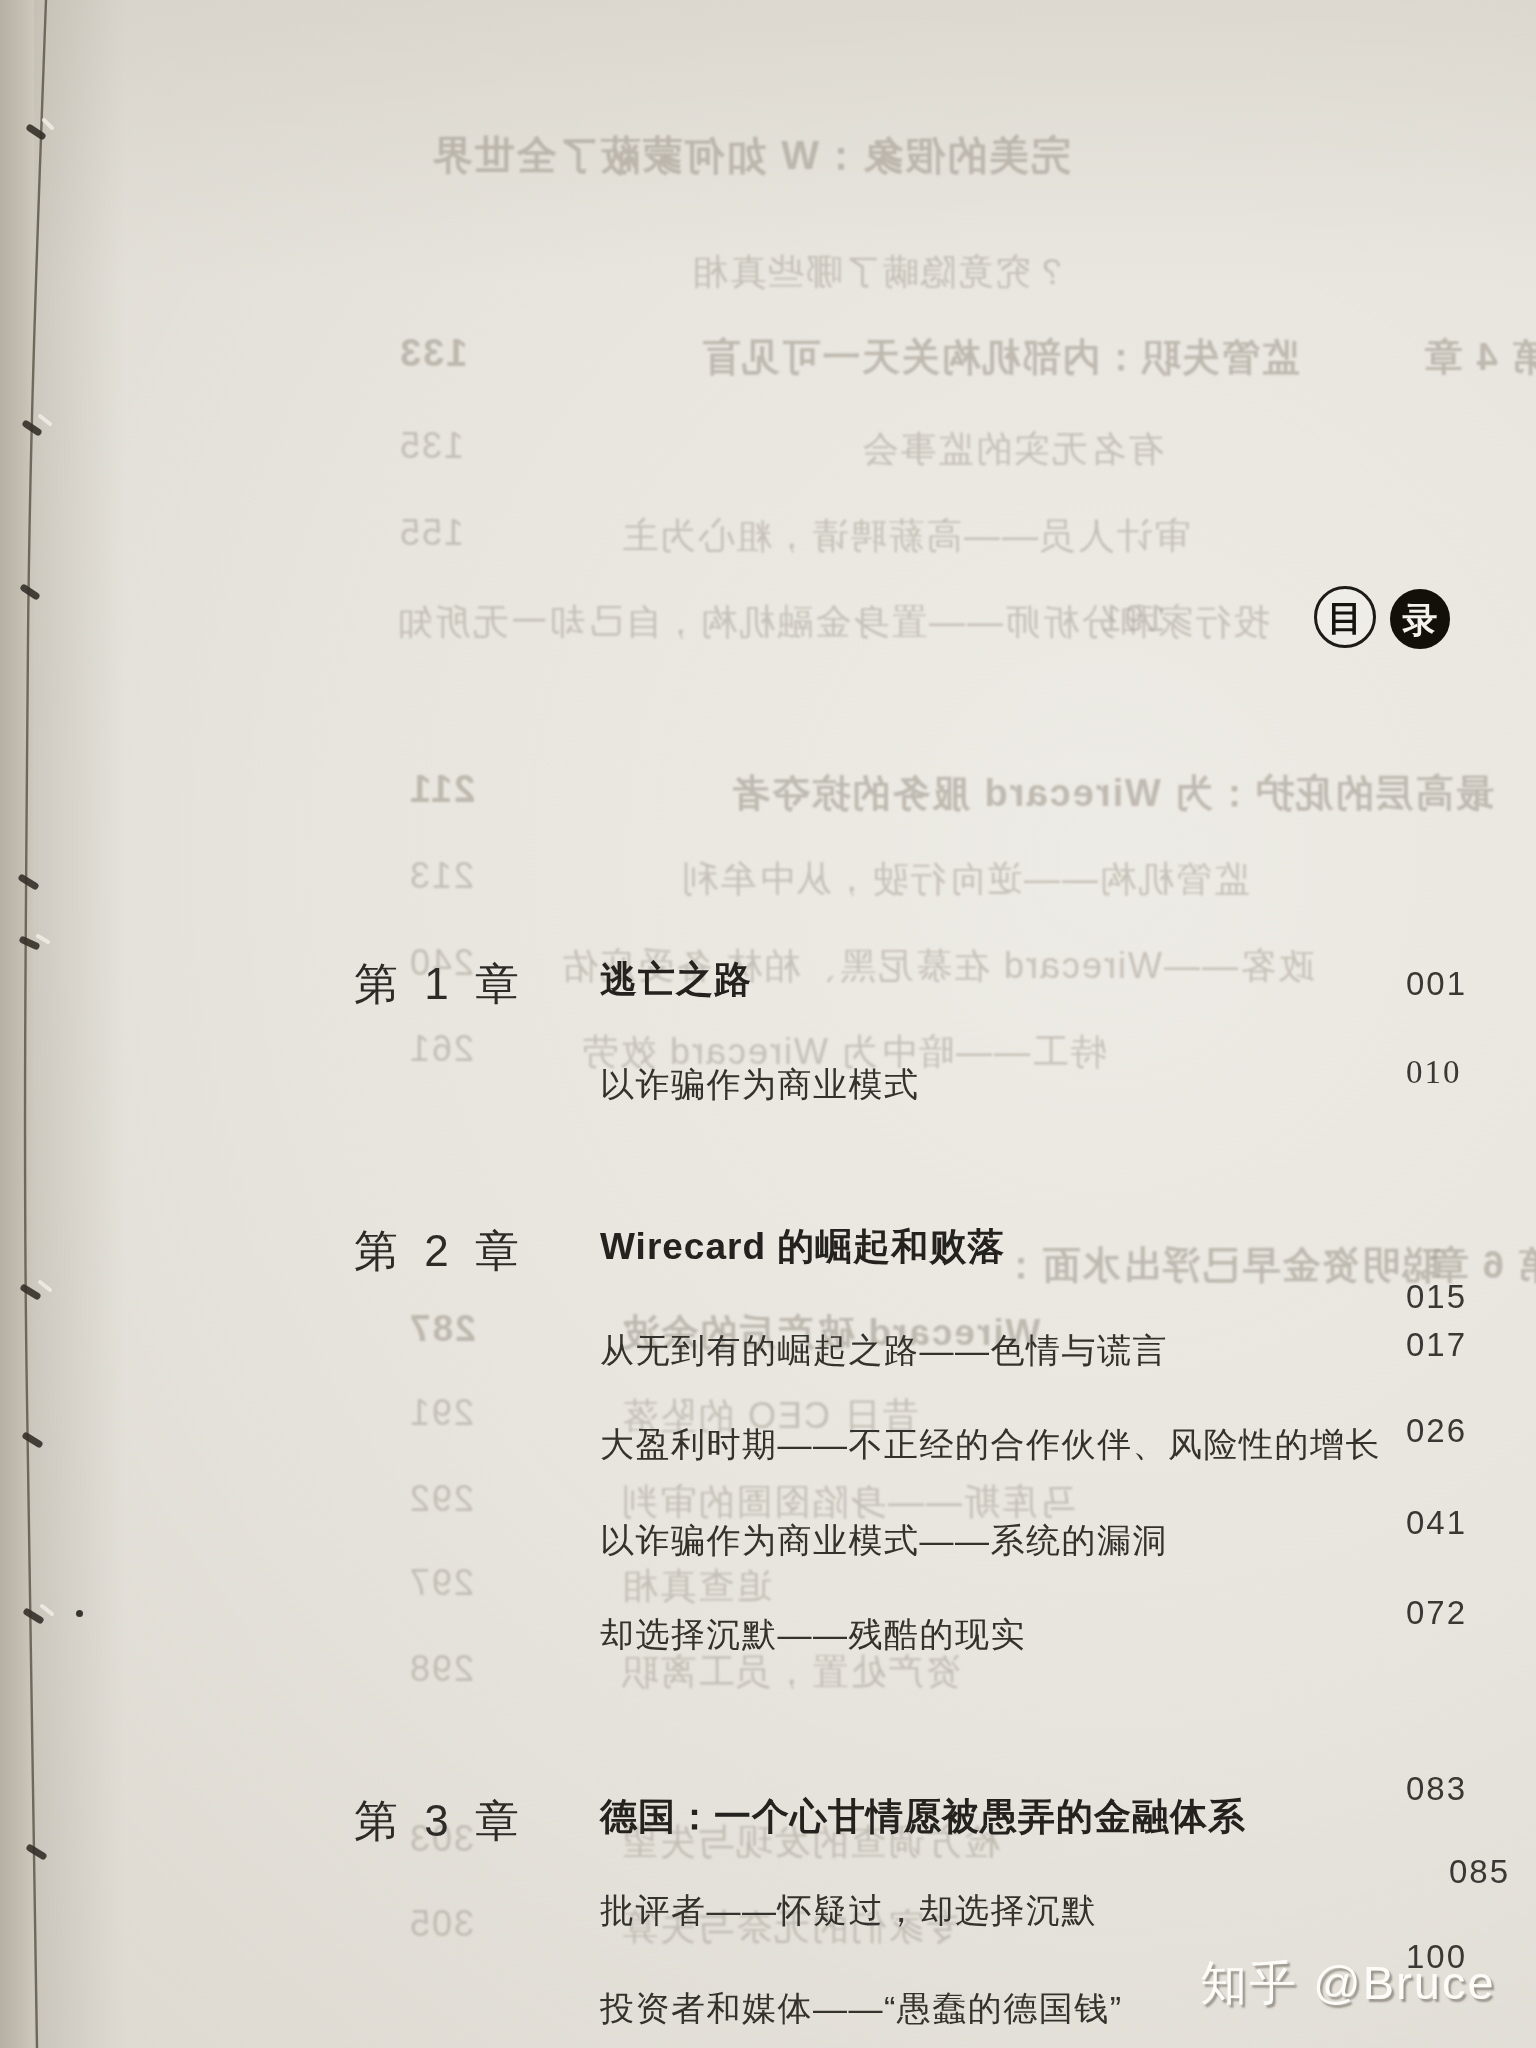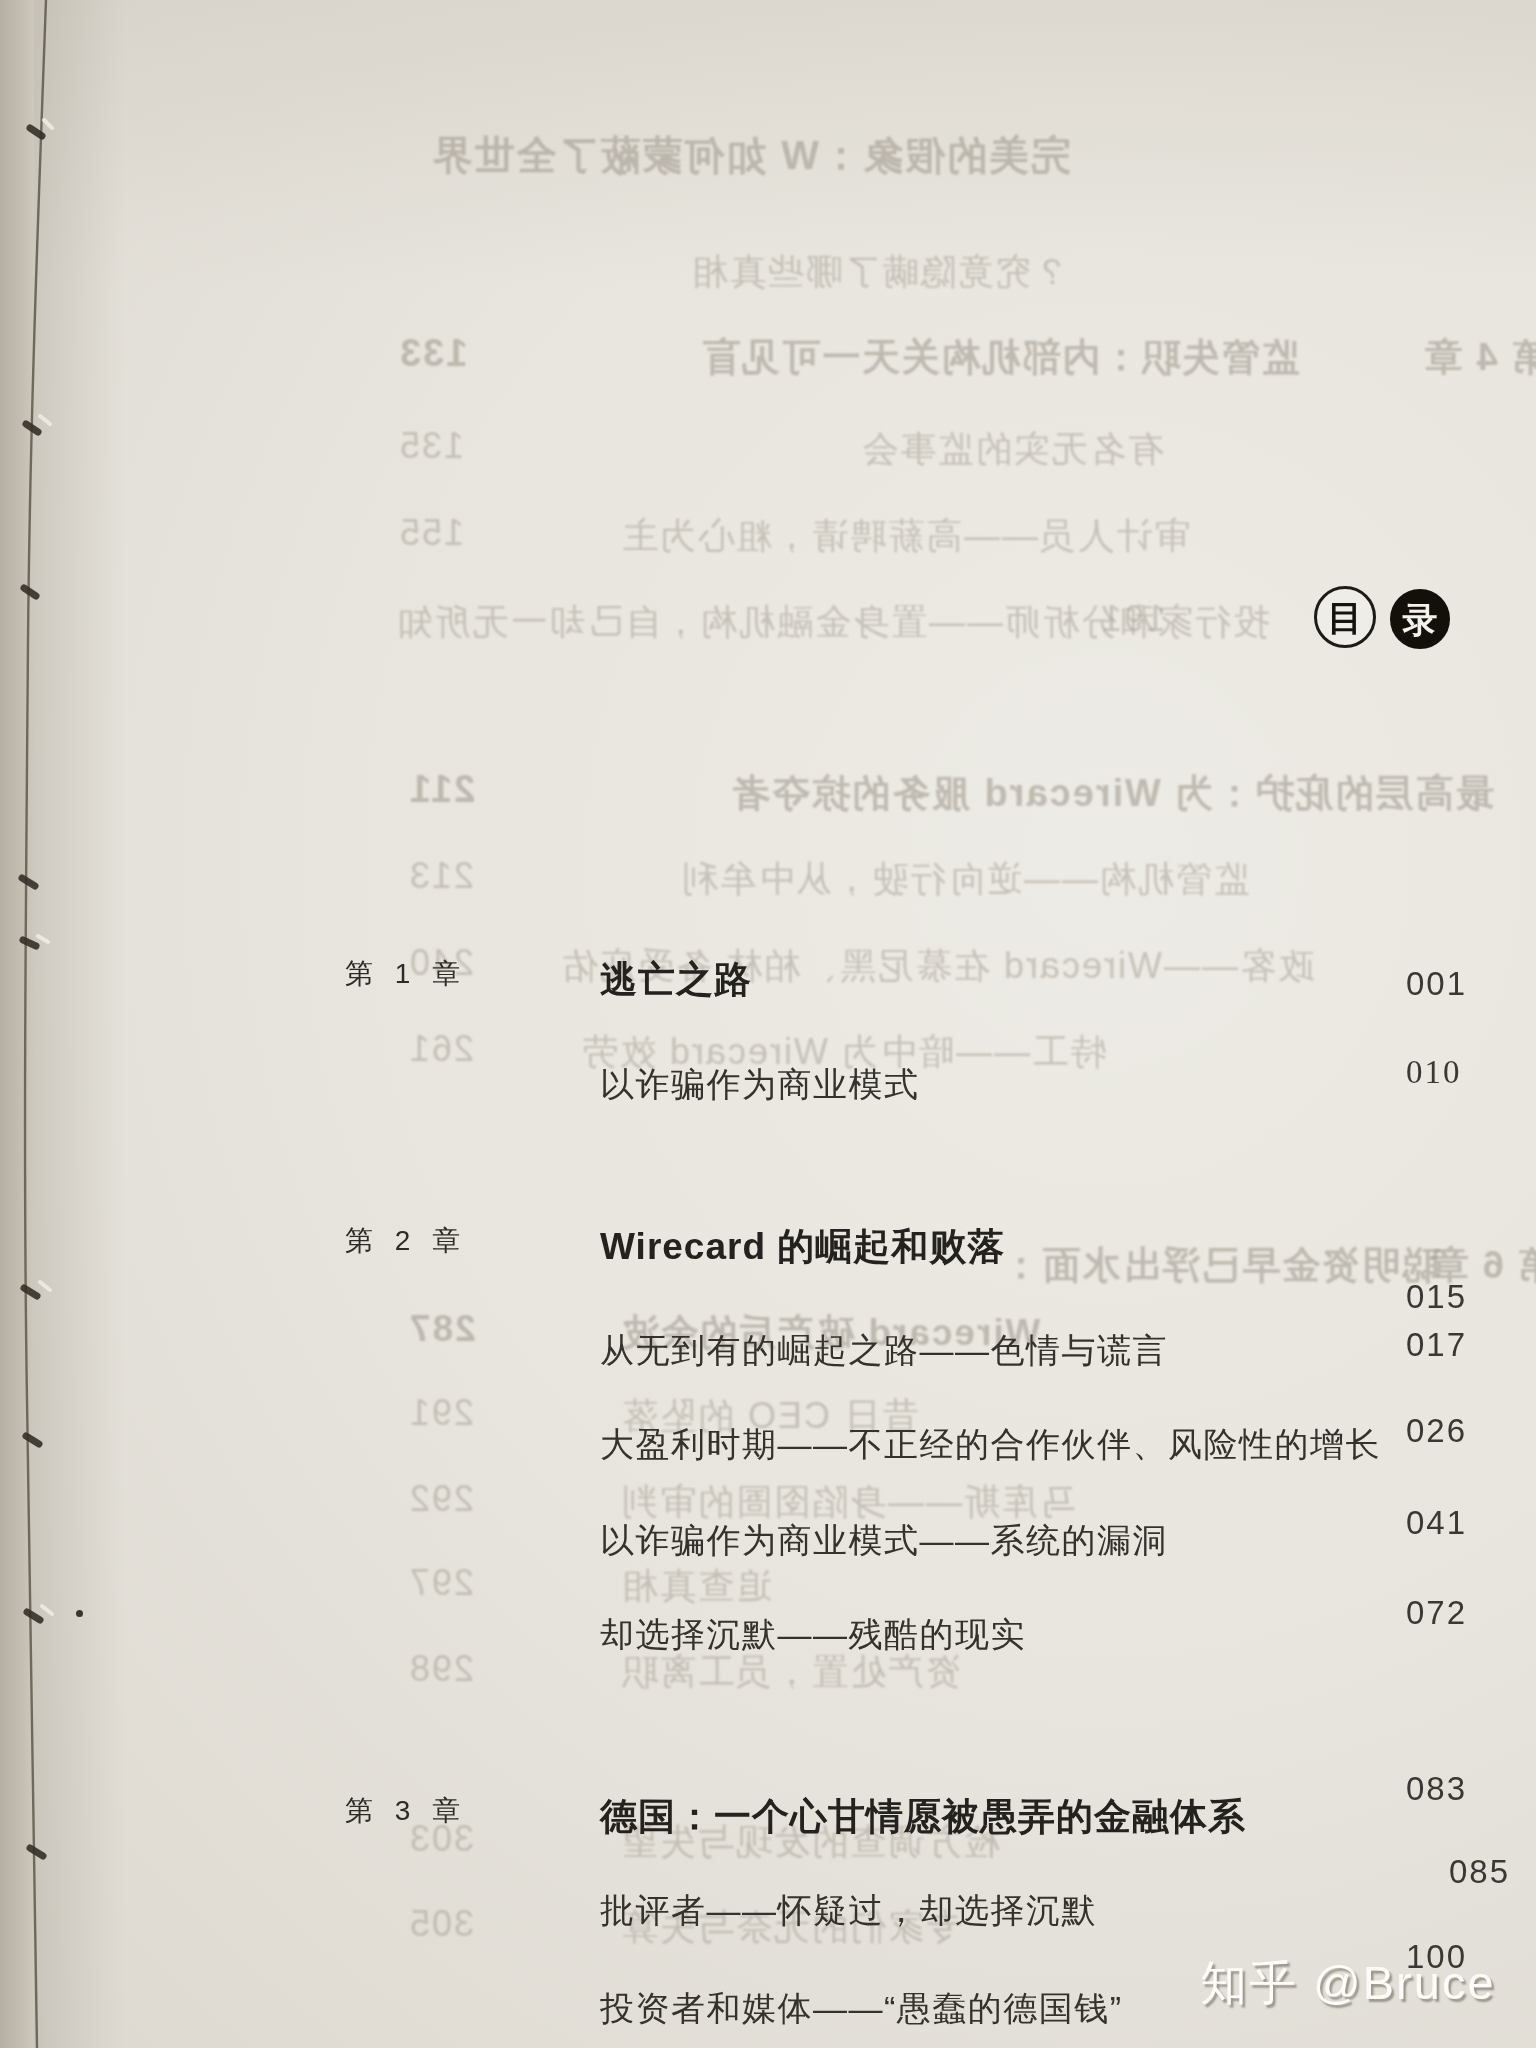--- a/index.html
+++ b/index.html
@@ -24,21 +24,21 @@
   .bleed{
     position:absolute;white-space:nowrap;
     transform:scaleX(-1);
     color:#a8a196;opacity:.55;filter:blur(1.1px);
     letter-spacing:2px;
   }
   .bleed.b{font-weight:700;color:#9c9488;}
   
   .toc-row{position:absolute;white-space:nowrap;}
   .ch-label{
-    position:absolute;left:345px;font-size:28px;color:#2d2b27;letter-spacing:7px;
+    position:absolute;left:354px;font-size:44px;color:#2d2b27;letter-spacing:7px;
   }
   .ch-title{position:absolute;left:600px;font-size:34px;color:#34322d;letter-spacing:1.5px;}
   .ch-title.bold{font-size:37px;font-weight:700;color:#24221e;letter-spacing:1px;}
   .pg-num{position:absolute;left:1406px;font-size:33px;color:#3a3834;letter-spacing:2px;}
   
   .badge{position:absolute;top:586px;left:1314px;width:230px;height:64px;}
   .badge .c{
     position:absolute;width:56px;height:56px;border-radius:50%;
     display:flex;align-items:center;justify-content:center;
     font-size:35px;font-weight:700;line-height:1;

